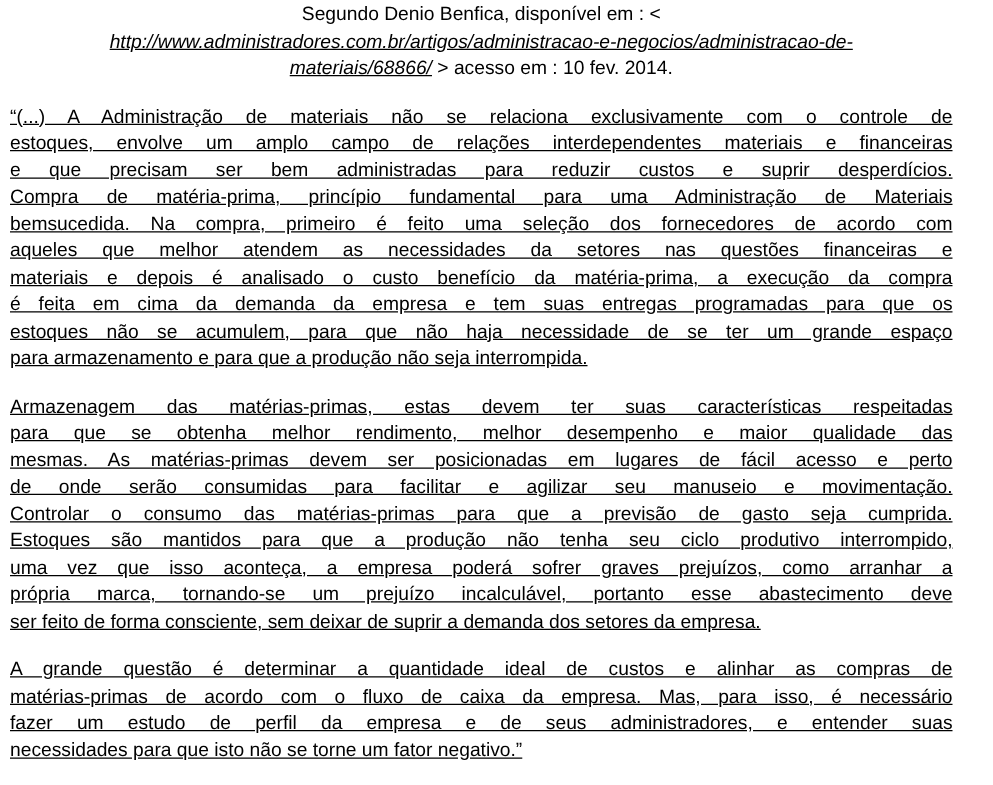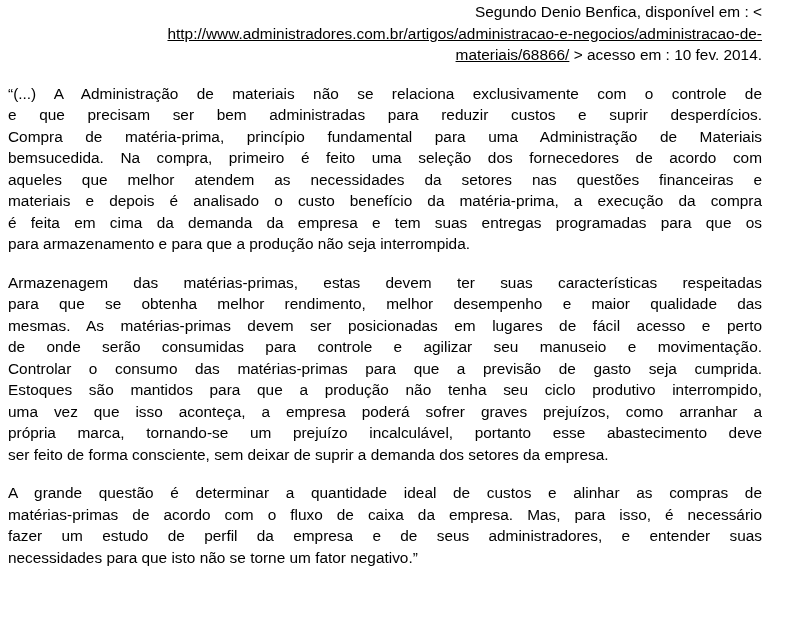--- a/index.html
+++ b/index.html
@@ -13,67 +13,71 @@
     overflow: hidden;
     color: #000000;
     font-family: "Liberation Sans", "DejaVu Sans", sans-serif;
     font-size: 15.4px;
     line-height: 21.5px;
   }
   .page {
     padding: 1px 32px 0 8px;
   }
   .citation-block {
-    text-align: right;
+    text-align: center;
   }
   .cite-line {
     white-space: nowrap;
   }
   .url {
     text-decoration: underline;
+    font-style: italic;
   }
   .paragraph {
     margin-top: 17px;
   }
   .tline {
     text-align: justify;
     text-align-last: justify;
     text-justify: inter-word;
+    text-decoration: underline;
   }
   .tline-last {
     text-align-last: left;
   }
 </style>
 </head>
 <body>
 
 <div class="page">
 
   <div class="citation-block">
     <div class="cite-line">Segundo Denio Benfica, disponível em : &lt;</div>
     <div class="cite-line"><span class="url">http://www.administradores.com.br/artigos/administracao-e-negocios/administracao-de-</span></div>
     <div class="cite-line"><span class="url">materiais/68866/</span><span> &gt; acesso em : 10 fev. 2014.</span></div>
   </div>
 
   <div>
       <div class="paragraph">
         <div class="tline">“(...) A Administração de materiais não se relaciona exclusivamente com o controle de</div>
+        <div class="tline">estoques, envolve um amplo campo de relações interdependentes materiais e financeiras</div>
         <div class="tline">e que precisam ser bem administradas para reduzir custos e suprir desperdícios.</div>
         <div class="tline">Compra de matéria-prima, princípio fundamental para uma Administração de Materiais</div>
         <div class="tline">bemsucedida. Na compra, primeiro é feito uma seleção dos fornecedores de acordo com</div>
         <div class="tline">aqueles que melhor atendem as necessidades da setores nas questões financeiras e</div>
         <div class="tline">materiais e depois é analisado o custo benefício da matéria-prima, a execução da compra</div>
         <div class="tline">é feita em cima da demanda da empresa e tem suas entregas programadas para que os</div>
+        <div class="tline">estoques não se acumulem, para que não haja necessidade de se ter um grande espaço</div>
         <div class="tline tline-last">para armazenamento e para que a produção não seja interrompida.</div>
       </div>
       <div class="paragraph">
         <div class="tline">Armazenagem das matérias-primas, estas devem ter suas características respeitadas</div>
         <div class="tline">para que se obtenha melhor rendimento, melhor desempenho e maior qualidade das</div>
         <div class="tline">mesmas. As matérias-primas devem ser posicionadas em lugares de fácil acesso e perto</div>
-        <div class="tline">de onde serão consumidas para controle e agilizar seu manuseio e movimentação.</div>
+        <div class="tline">de onde serão consumidas para facilitar e agilizar seu manuseio e movimentação.</div>
         <div class="tline">Controlar o consumo das matérias-primas para que a previsão de gasto seja cumprida.</div>
         <div class="tline">Estoques são mantidos para que a produção não tenha seu ciclo produtivo interrompido,</div>
         <div class="tline">uma vez que isso aconteça, a empresa poderá sofrer graves prejuízos, como arranhar a</div>
         <div class="tline">própria marca, tornando-se um prejuízo incalculável, portanto esse abastecimento deve</div>
         <div class="tline tline-last">ser feito de forma consciente, sem deixar de suprir a demanda dos setores da empresa.</div>
       </div>
       <div class="paragraph">
         <div class="tline">A grande questão é determinar a quantidade ideal de custos e alinhar as compras de</div>
         <div class="tline">matérias-primas de acordo com o fluxo de caixa da empresa. Mas, para isso, é necessário</div>
         <div class="tline">fazer um estudo de perfil da empresa e de seus administradores, e entender suas</div>

